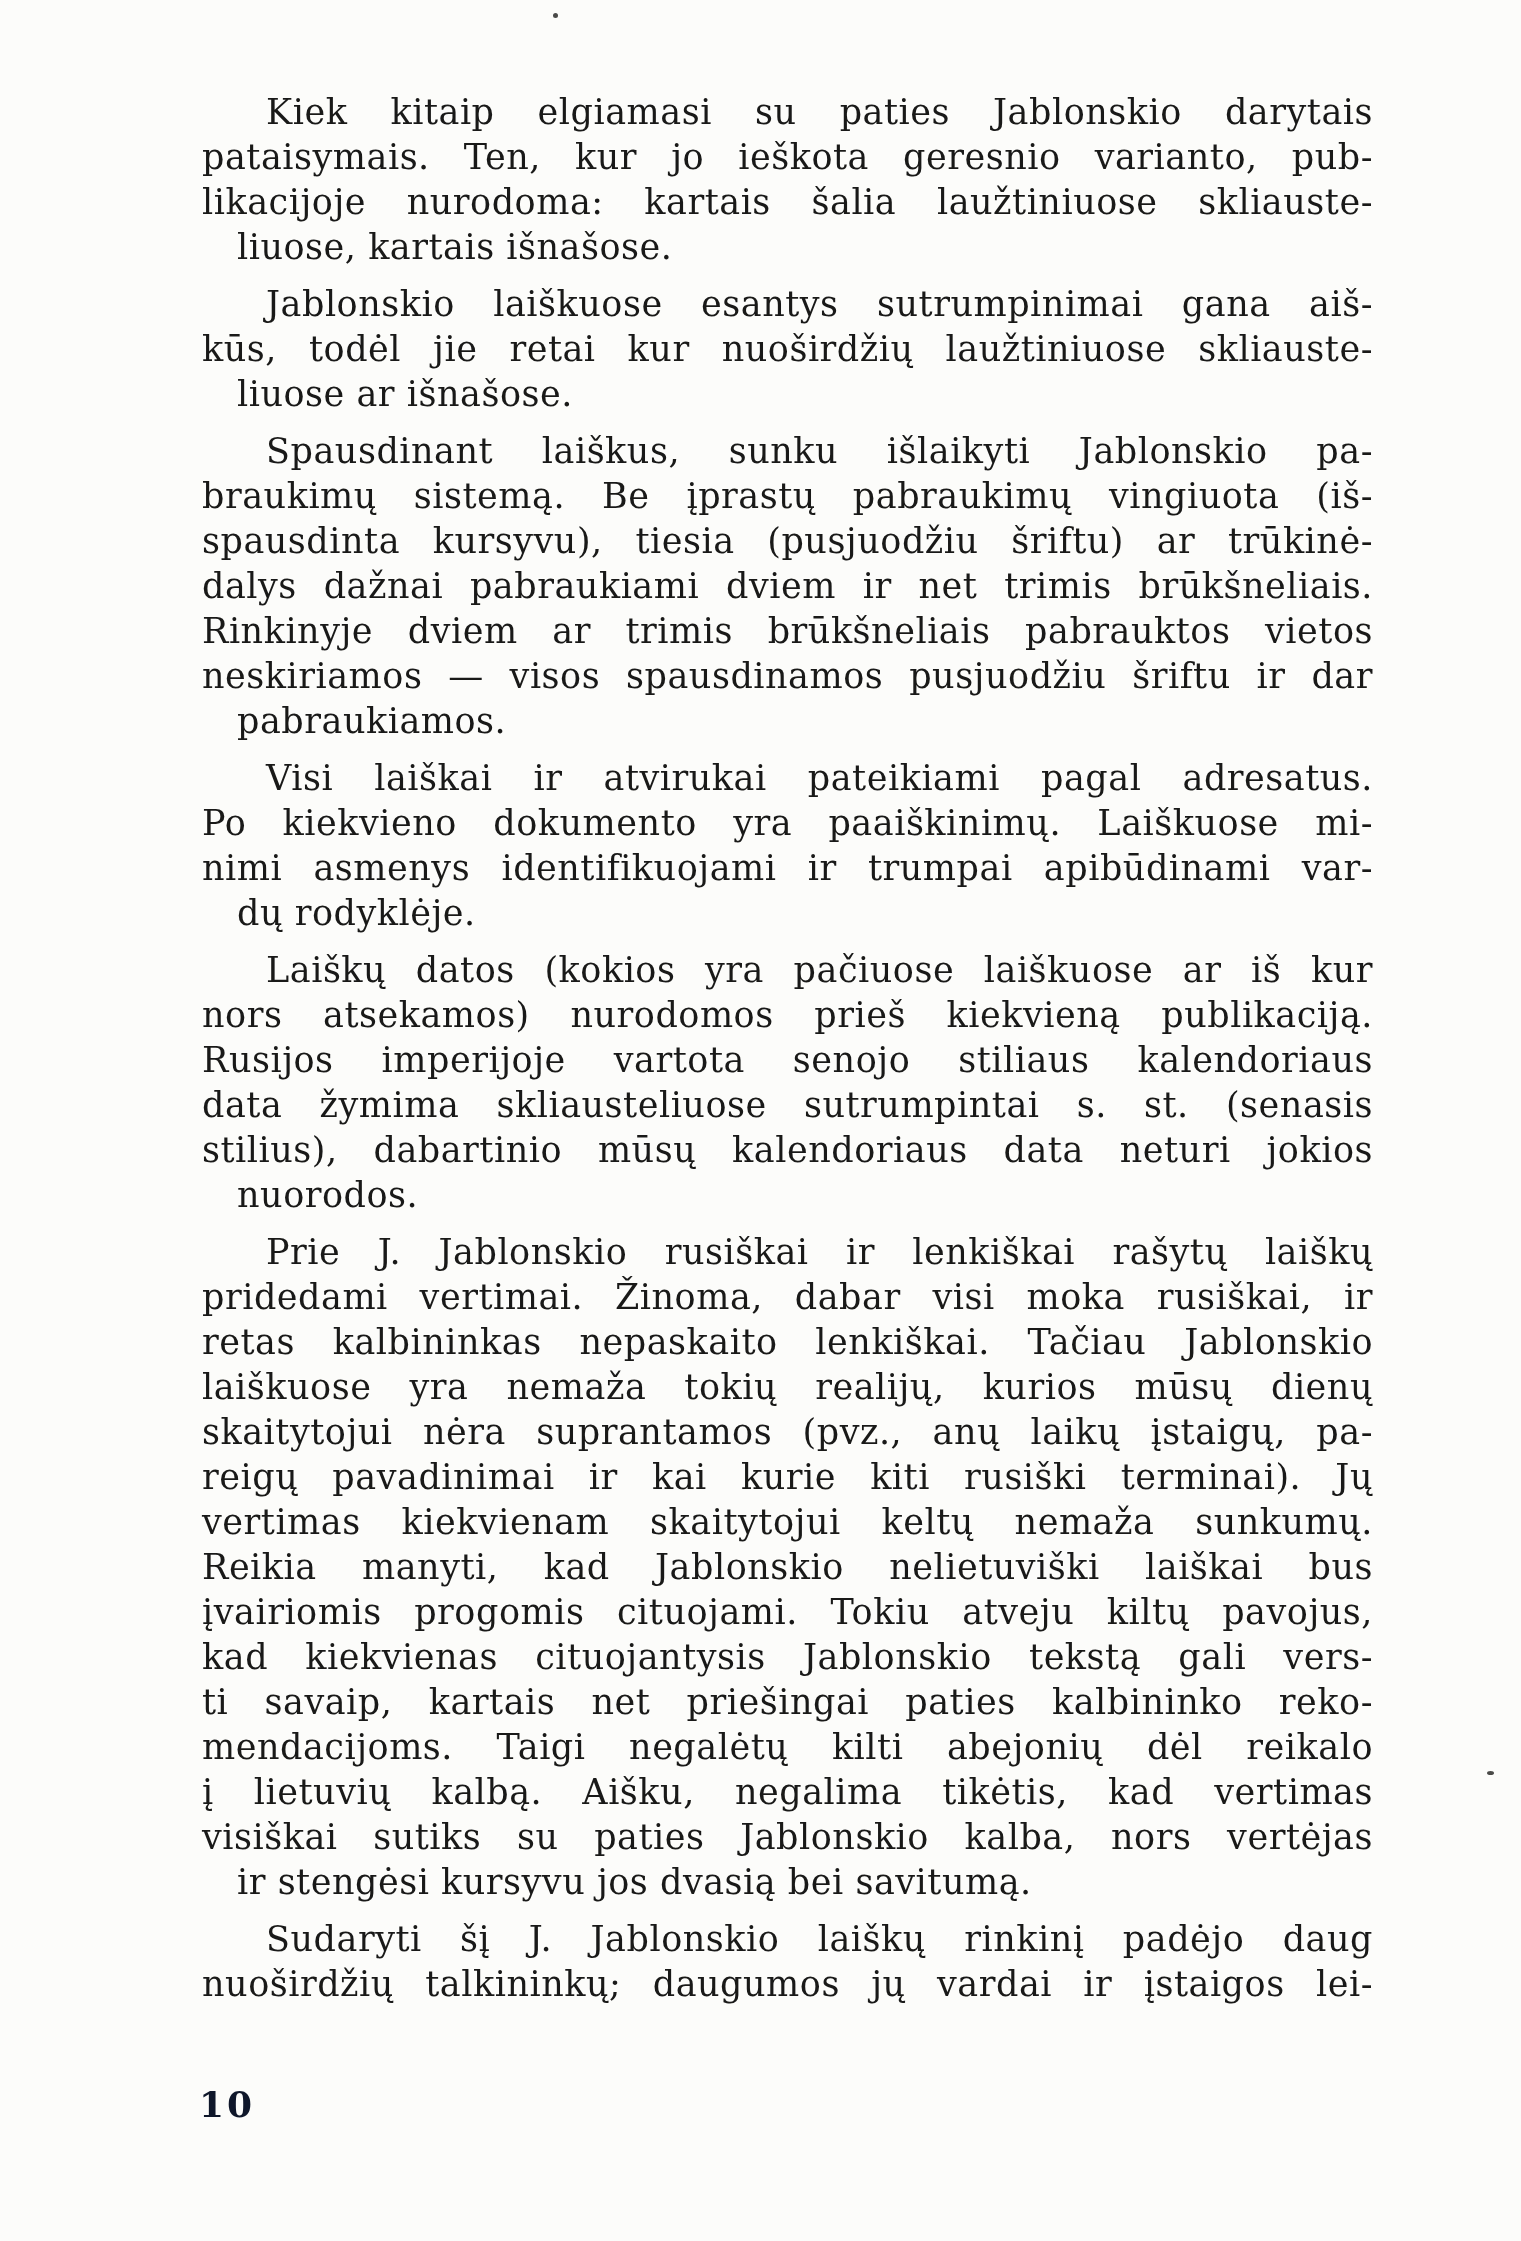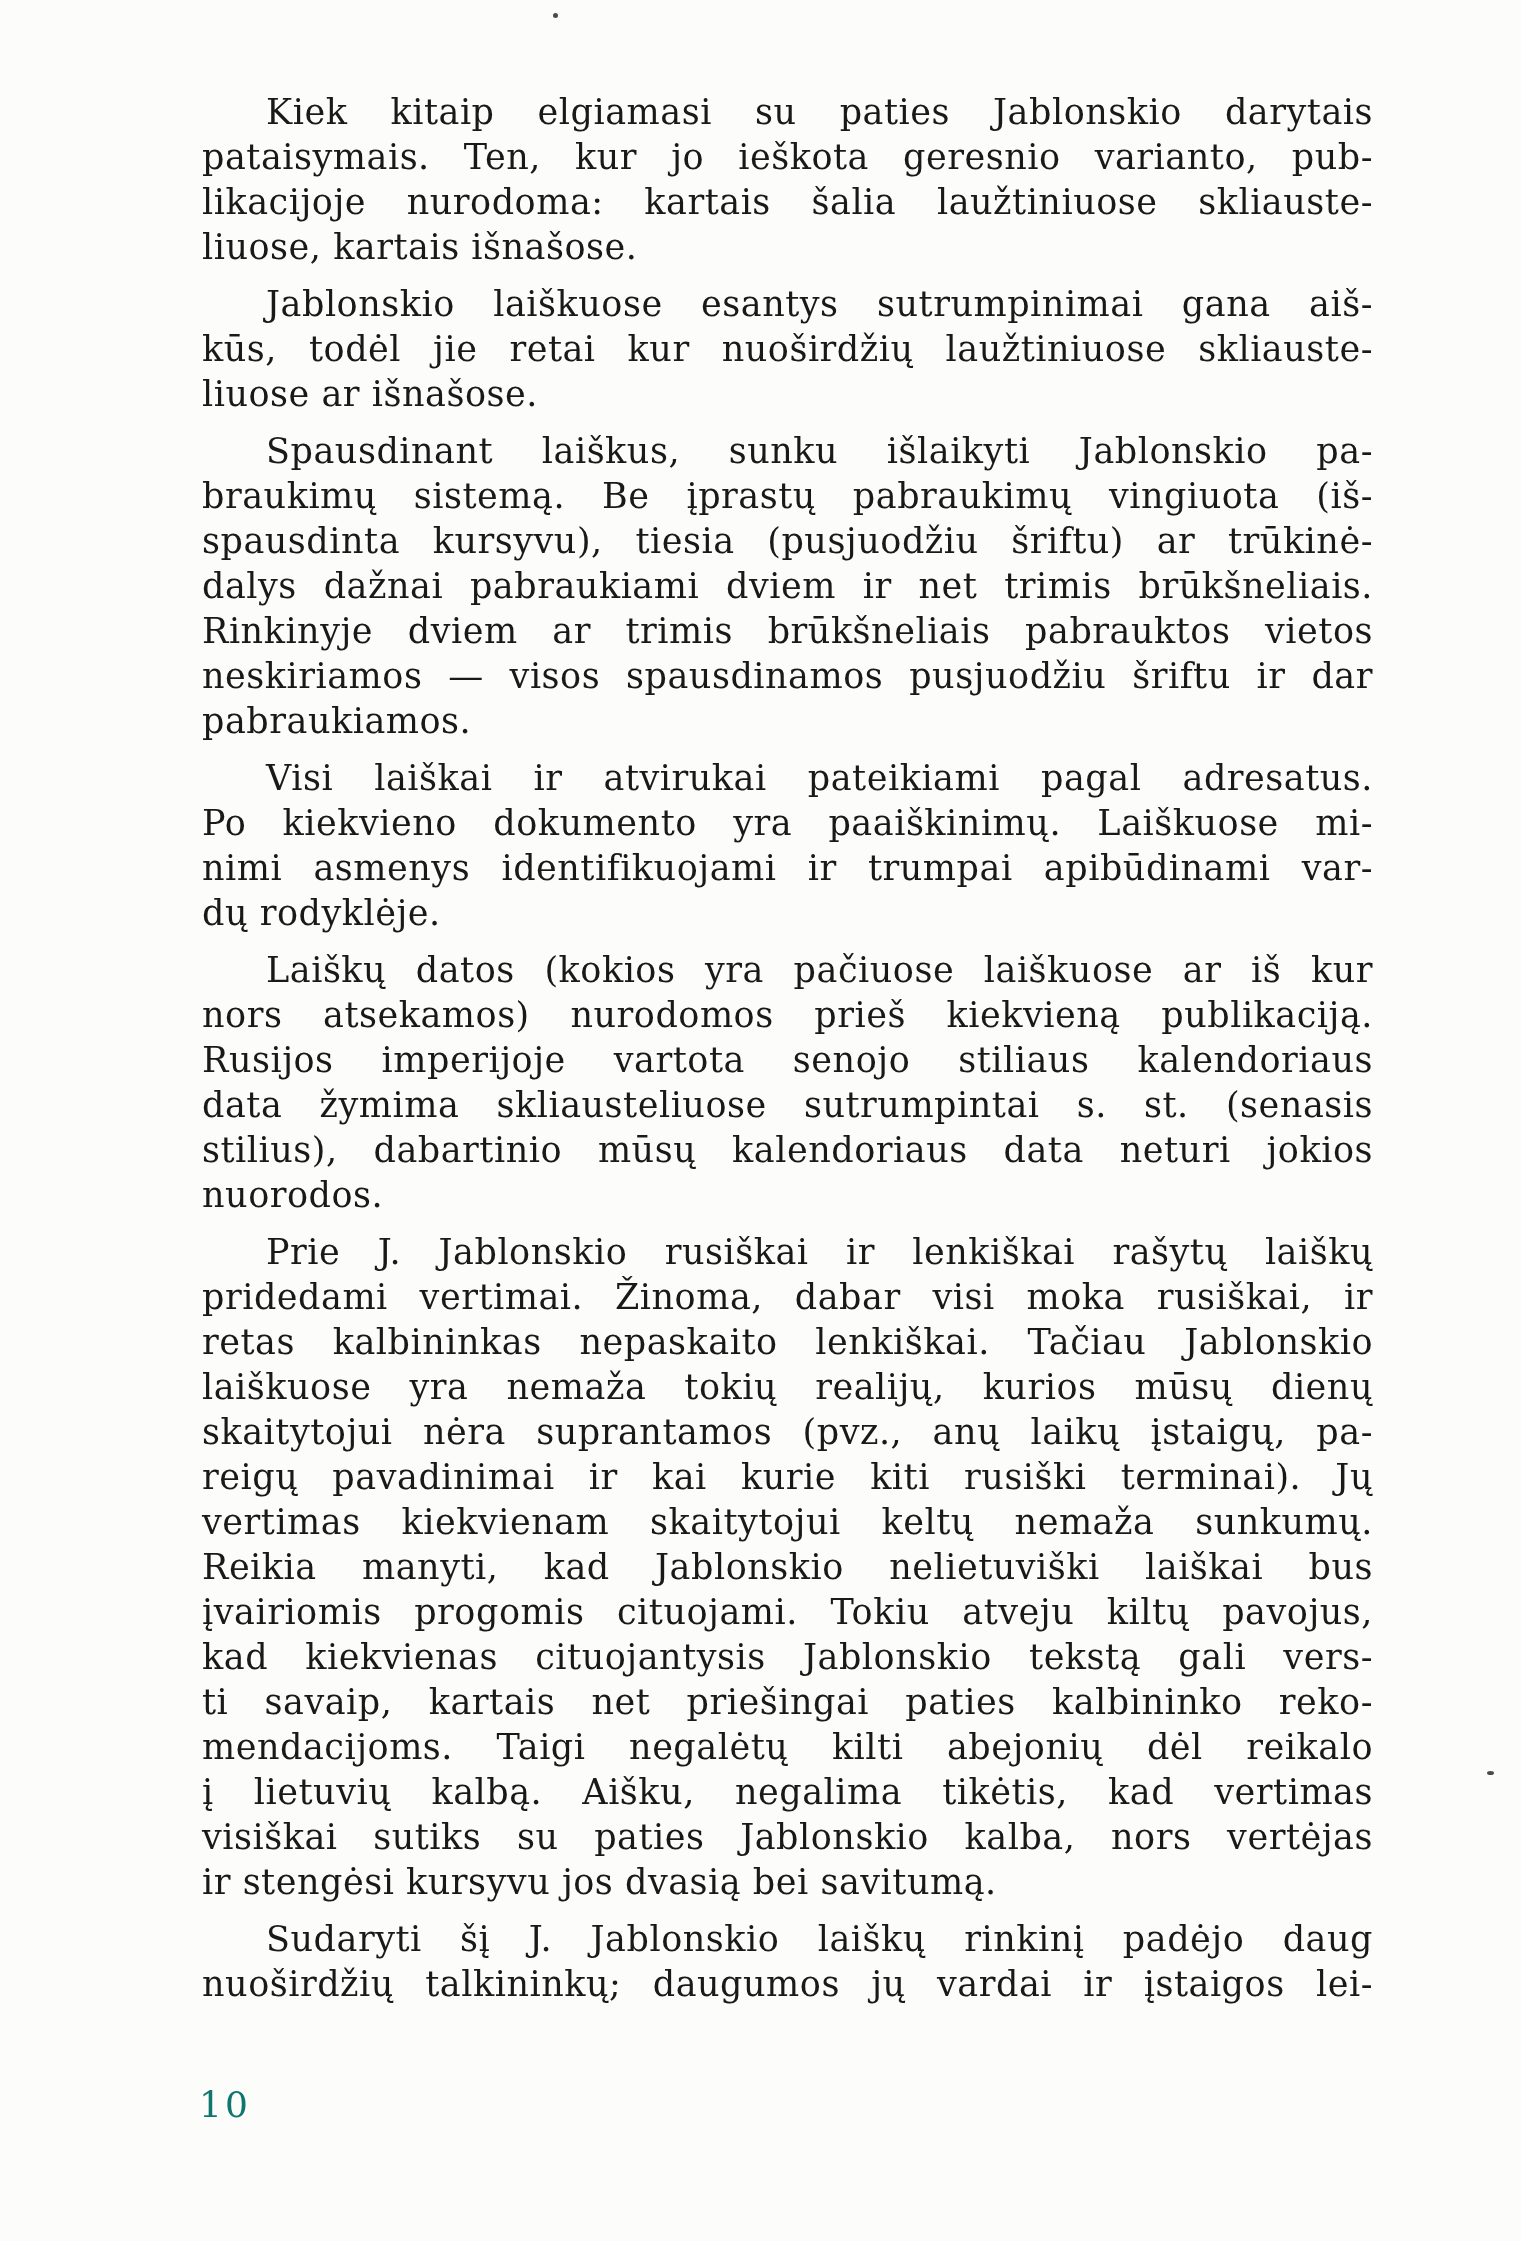--- a/index.html
+++ b/index.html
@@ -27,33 +27,35 @@
     line-height: 45px;
     color: #191918;
     letter-spacing: 0.015em;
   }
   .line {
     text-align: justify;
     text-align-last: justify;
   }
   .line.end {
     text-align-last: left;
+    margin-left: 35px;
   }
   .line.indent {
     text-indent: 64px;
     margin-top: 12px;
   }
   .page-number {
     position: absolute;
     left: 199px;
     top: 2082px;
     font-size: 36px;
     line-height: 45px;
-    color: #0f766e;
+    color: #0f172a;
     letter-spacing: 3px;
+    font-weight: bold;
   }
   .speck {
     position: absolute;
     background: #4a4a48;
     border-radius: 50%;
   }
   .speck.s1 { left: 553px; top: 13px;  width: 5px; height: 5px; }
   .speck.s2 { left: 1487px; top: 1771px; width: 7px; height: 4px; }
 </style>
 </head>

